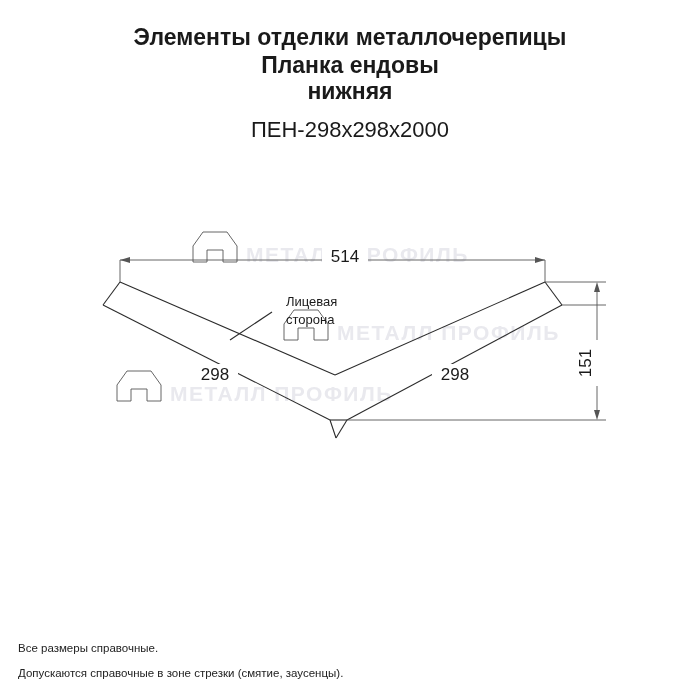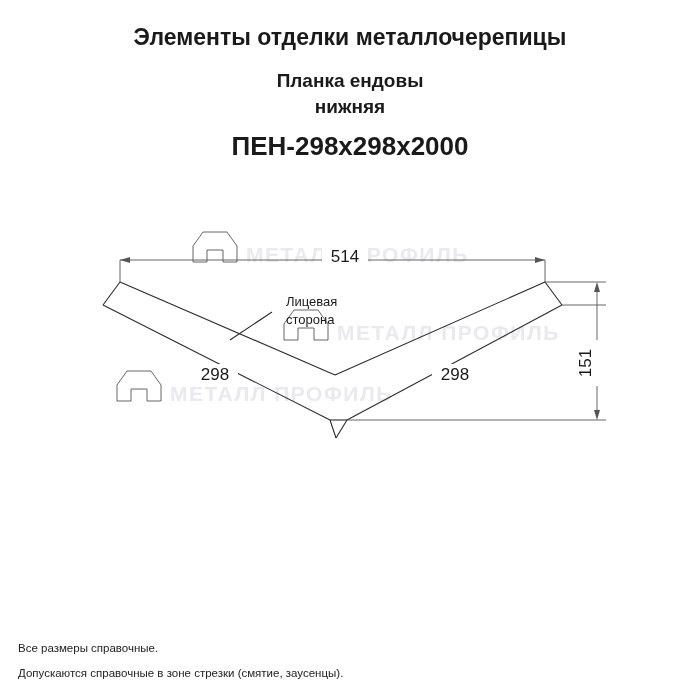--- a/index.html
+++ b/index.html
@@ -28,32 +28,31 @@
     width: 700px;
     text-align: center;
   }
   .main-title {
     font-size: 23px;
     font-weight: bold;
     letter-spacing: 0px;
     line-height: 30px;
   }
   .sub-title {
-    margin-top: 16px;
-    font-size: 19px;
+    font-size: 23px;
     font-weight: bold;
     line-height: 26px;
   }
   .sub-title .line2 {
     display: block;
   }
   .code-title {
     margin-top: 14px;
-    font-size: 26px;
-    font-weight: bold;
+    font-size: 22px;
+    font-weight: normal;
     line-height: 24px;
   }
   .drawing {
     position: absolute;
     top: 190px;
     left: 0;
     width: 700px;
     height: 330px;
   }
   .drawing svg {

